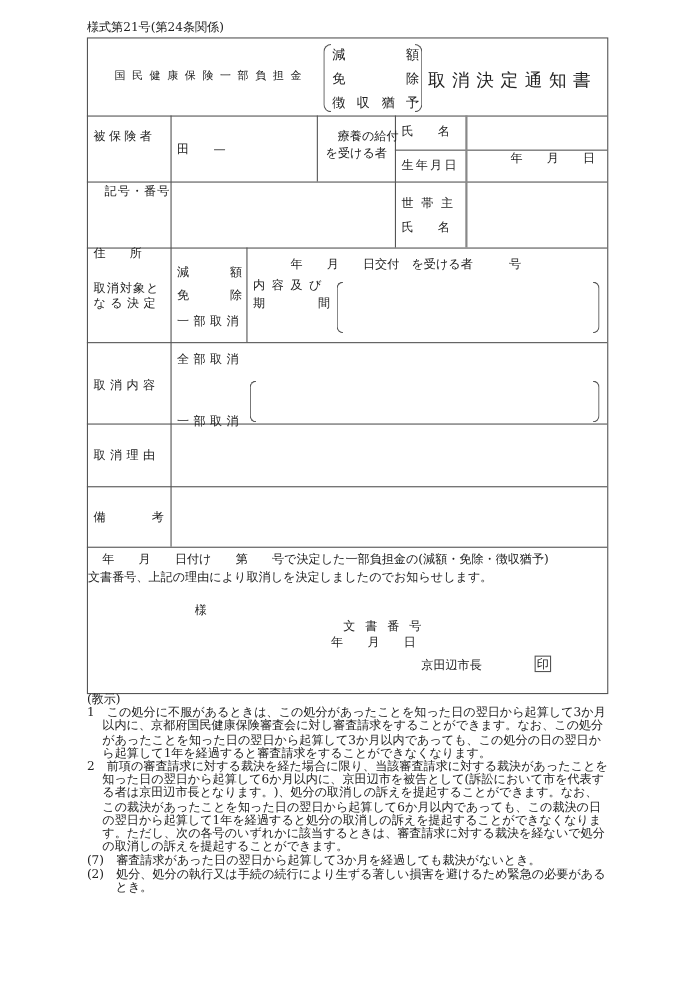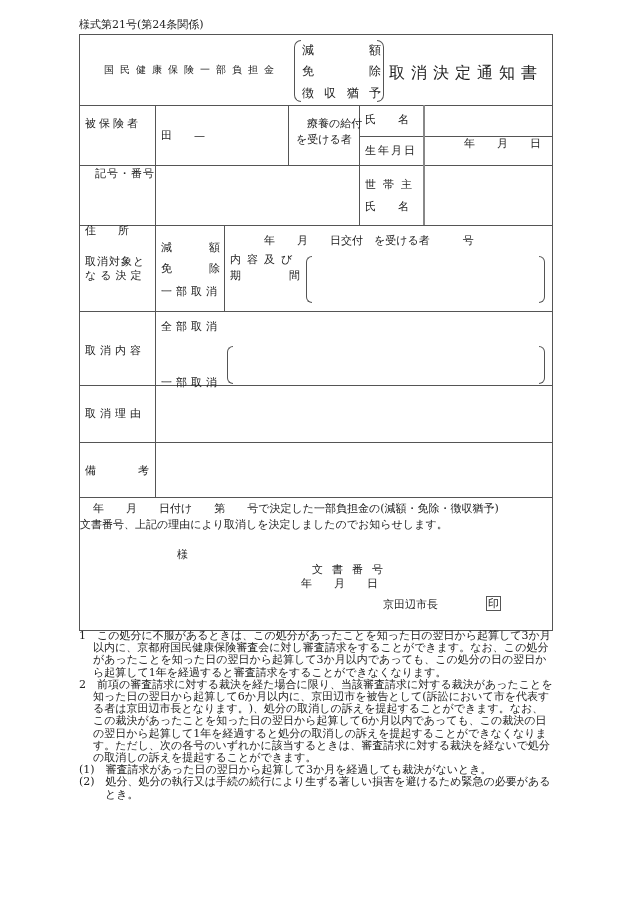--- a/index.html
+++ b/index.html
@@ -103,17 +103,18 @@
 
 <div class="t" style="left:82px;top:503px;">　年　　月　　日付け　　第　　号で決定した一部負担金の(減額・免除・徴収猶予)</div>
 <div class="t" style="left:80px;top:519px;">文書番号、上記の理由により取消しを決定しましたのでお知らせします。</div>
 <div class="t" style="left:177px;top:549px;">様</div>
 <div class="t" style="left:312px;top:564px;letter-spacing:9px;">文書番号</div>
 <div class="t" style="left:301px;top:578px;">年　　月　　日</div>
 <div class="t" style="left:383px;top:599px;">京田辺市長</div>
 <div class="seal" style="left:486px;top:596px;">印</div>
 
 <div class="instr" style="top:630px;">
+  <p>(教示)</p>
   <p class="hang1">1　この処分に不服があるときは、この処分があったことを知った日の翌日から起算して3か月以内に、京都府国民健康保険審査会に対し審査請求をすることができます。なお、この処分があったことを知った日の翌日から起算して3か月以内であっても、この処分の日の翌日から起算して1年を経過すると審査請求をすることができなくなります。</p>
   <p class="hang1">2　前項の審査請求に対する裁決を経た場合に限り、当該審査請求に対する裁決があったことを知った日の翌日から起算して6か月以内に、京田辺市を被告として(訴訟において市を代表する者は京田辺市長となります。)、処分の取消しの訴えを提起することができます。なお、この裁決があったことを知った日の翌日から起算して6か月以内であっても、この裁決の日の翌日から起算して1年を経過すると処分の取消しの訴えを提起することができなくなります。ただし、次の各号のいずれかに該当するときは、審査請求に対する裁決を経ないで処分の取消しの訴えを提起することができます。</p>
-  <p class="hang2">(1)　審査請求があった日の翌日から起算して3か月を経過しても裁決がないとき。</p>
+  <p class="hang2">(7)　審査請求があった日の翌日から起算して3か月を経過しても裁決がないとき。</p>
   <p class="hang2">(2)　処分、処分の執行又は手続の続行により生ずる著しい損害を避けるため緊急の必要があるとき。</p>
 </div>
 
 </body></html>

